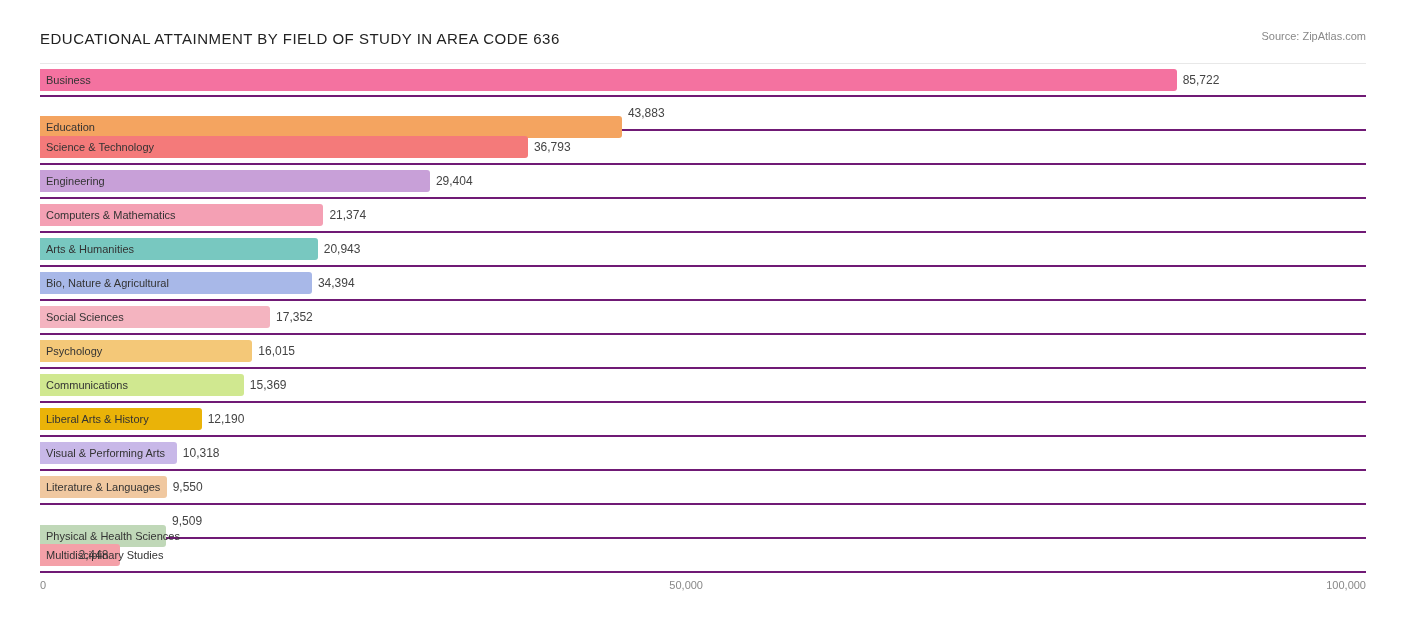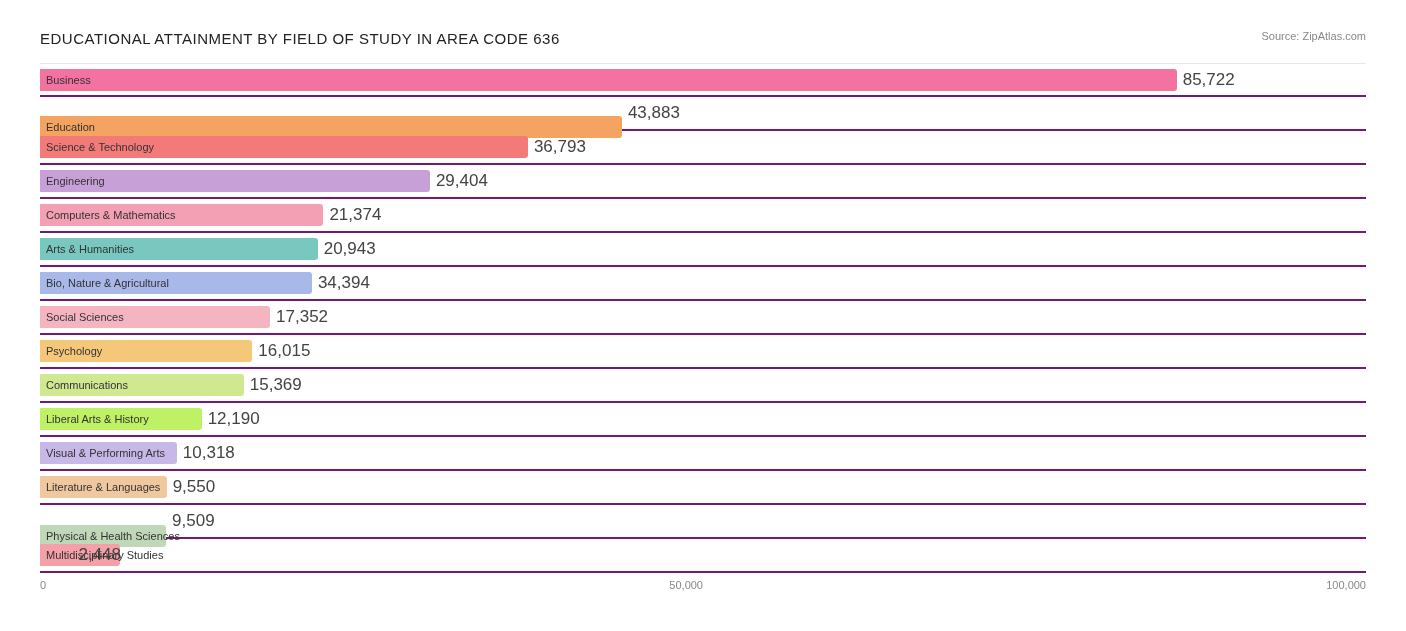--- a/index.html
+++ b/index.html
@@ -59,21 +59,21 @@
       position: absolute;
       left: 6px;
       font-size: 11px;
       color: #333;
       white-space: nowrap;
       font-weight: normal;
       z-index: 2;
     }
     .bar-value {
       position: absolute;
-      font-size: 17px;
+      font-size: 12px;
       color: #444;
       white-space: nowrap;
       left: calc(var(--bar-width) + 6px);
     }
     .x-axis {
       display: flex;
       justify-content: space-between;
       margin-top: 6px;
       padding-left: 0;
     }
@@ -176,21 +176,21 @@
       <div class="bar-wrapper">
         <div class="bar" style="width:15.369%; background-color:#d0e890; min-width: 80px; --bar-width:15.369%;">
           <span class="bar-label">Communications</span>
         </div>
         <span class="bar-value" style="left:calc(15.369% + 6px)">15,369</span>
       </div>
     </div>
 
     <div class="bar-row">
       <div class="bar-wrapper">
-        <div class="bar" style="width:12.19%; background-color:#bef264; min-width: 80px; padding-left: 46px; --bar-width:12.19%;">
+        <div class="bar" style="width:12.19%; background-color:#eab308; min-width: 80px; padding-left: 46px; --bar-width:12.19%;">
           <span class="bar-label">Liberal Arts &amp; History</span>
         </div>
         <span class="bar-value" style="left:calc(12.19% + 6px)">12,190</span>
       </div>
     </div>
 
     <div class="bar-row">
       <div class="bar-wrapper">
         <div class="bar" style="width:10.318%; background-color:#c8b8e8; min-width: 80px; --bar-width:10.318%;">
           <span class="bar-label">Visual &amp; Performing Arts</span>

